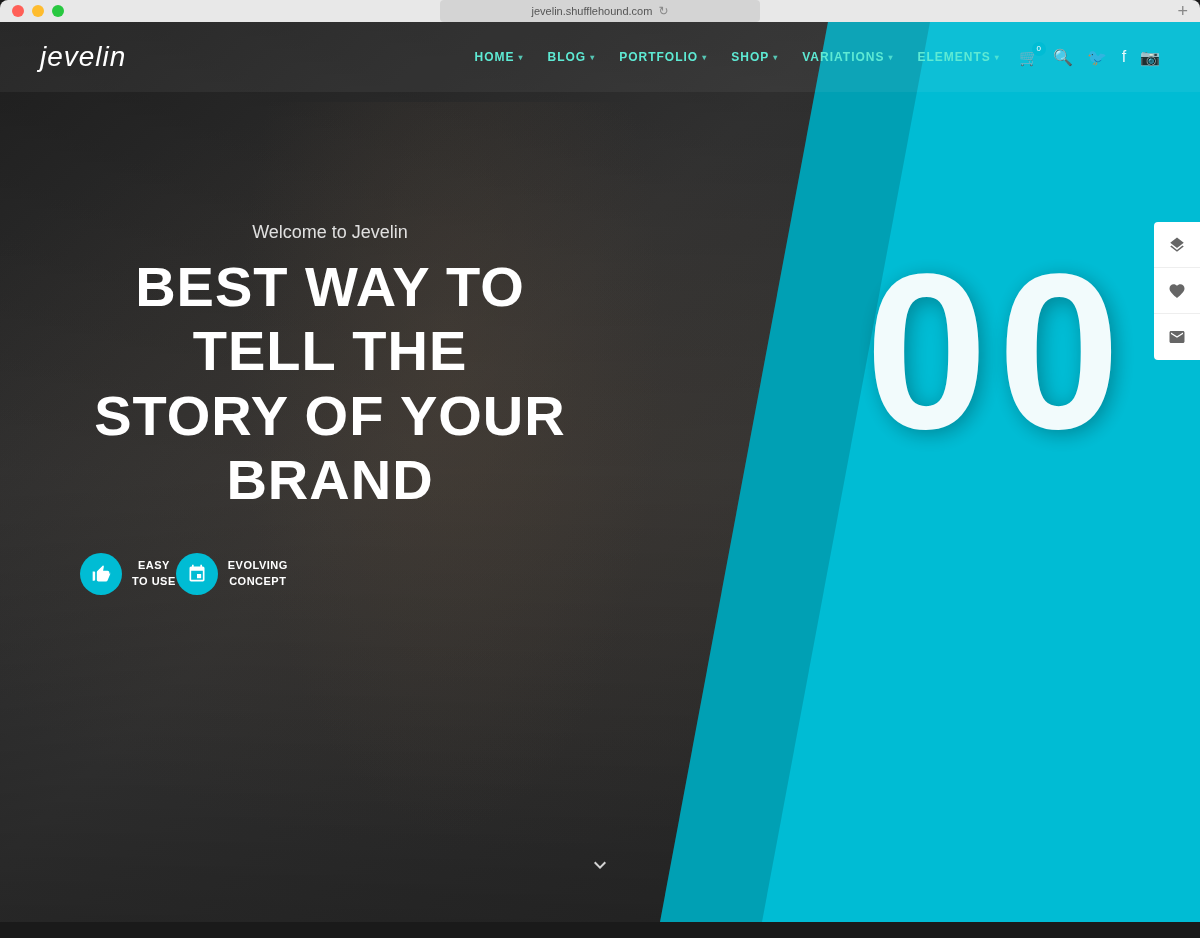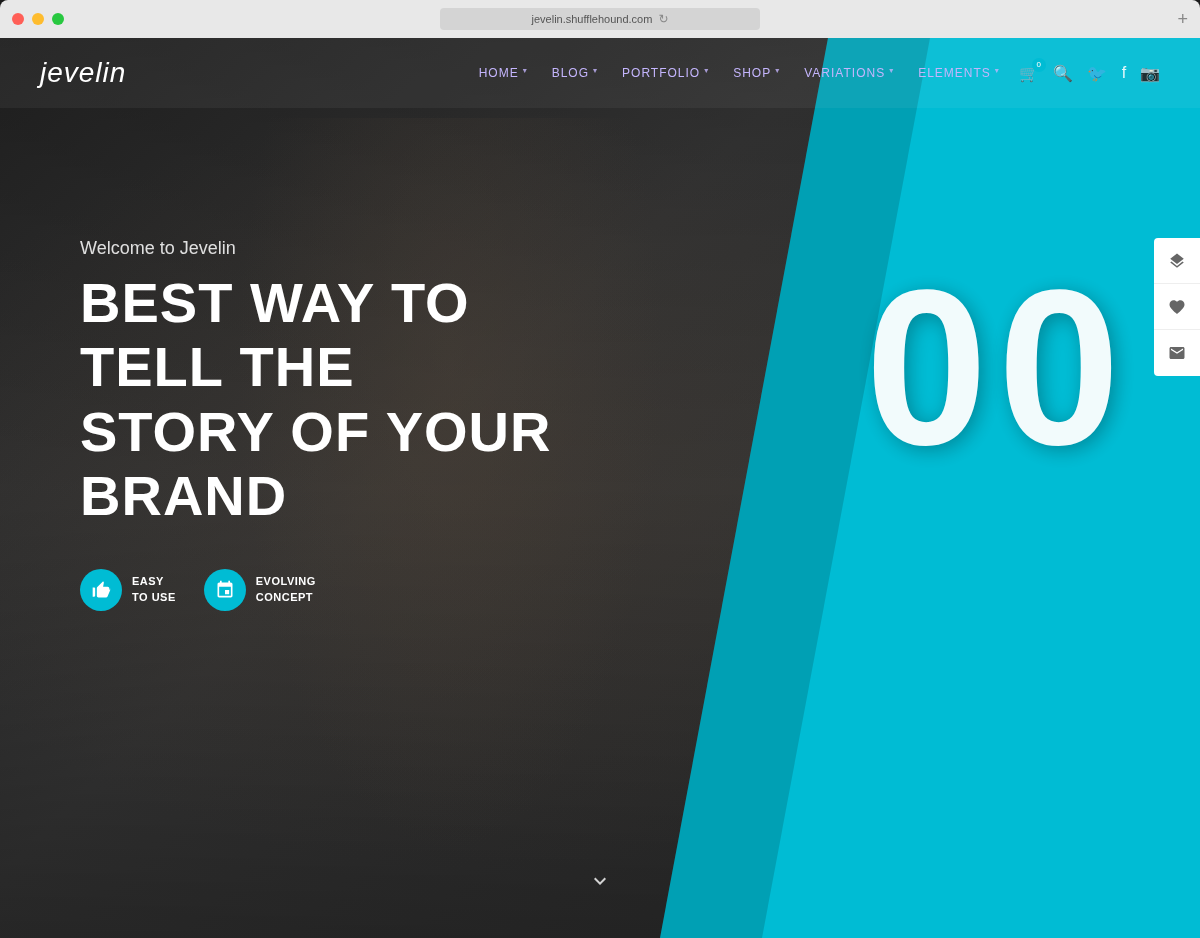--- a/index.html
+++ b/index.html
@@ -8,21 +8,21 @@
       width: 1200px;
       height: 938px;
       background: #1a1a1a;
       font-family: 'Arial', sans-serif;
       overflow: hidden;
     }
 
     
     .browser-chrome {
       width: 100%;
-      height: 38px;
+      height: 22px;
       background: #e8e8e8;
       border-radius: 8px 8px 0 0;
       display: flex;
       align-items: center;
       padding: 0 12px;
       gap: 8px;
       position: relative;
     }
 
     .traffic-light {
@@ -123,28 +123,28 @@
     }
 
     .nav-menu {
       display: flex;
       align-items: center;
       gap: 24px;
       list-style: none;
     }
 
     .nav-item {
-      color: #c4b5fd;
+      color: #5eead4;
       font-size: 12px;
-      font-weight: 400;
+      font-weight: 700;
       letter-spacing: 1px;
       text-transform: uppercase;
       cursor: pointer;
       display: flex;
-      align-items: flex-start;
+      align-items: center;
       gap: 4px;
     }
 
     .nav-item .chevron {
       font-size: 8px;
       opacity: 0.8;
     }
 
     .nav-icons {
       display: flex;
@@ -179,20 +179,21 @@
       color: white;
     }
 
     
     .hero-content {
       position: absolute;
       left: 80px;
       top: 200px;
       z-index: 5;
       max-width: 500px;
+      text-align: center;
     }
 
     .hero-subtitle {
       color: rgba(255,255,255,0.85);
       font-size: 18px;
       font-weight: 300;
       margin-bottom: 12px;
     }
 
     .hero-title {
@@ -201,21 +202,20 @@
       font-weight: 900;
       text-transform: uppercase;
       line-height: 1.15;
       margin-bottom: 40px;
       letter-spacing: 1px;
     }
 
     
     .features {
       display: flex;
-      gap: 28px;
       align-items: flex-start;
     }
 
     .feature-item {
       display: flex;
       align-items: center;
       gap: 10px;
     }
 
     .feature-icon-circle {

